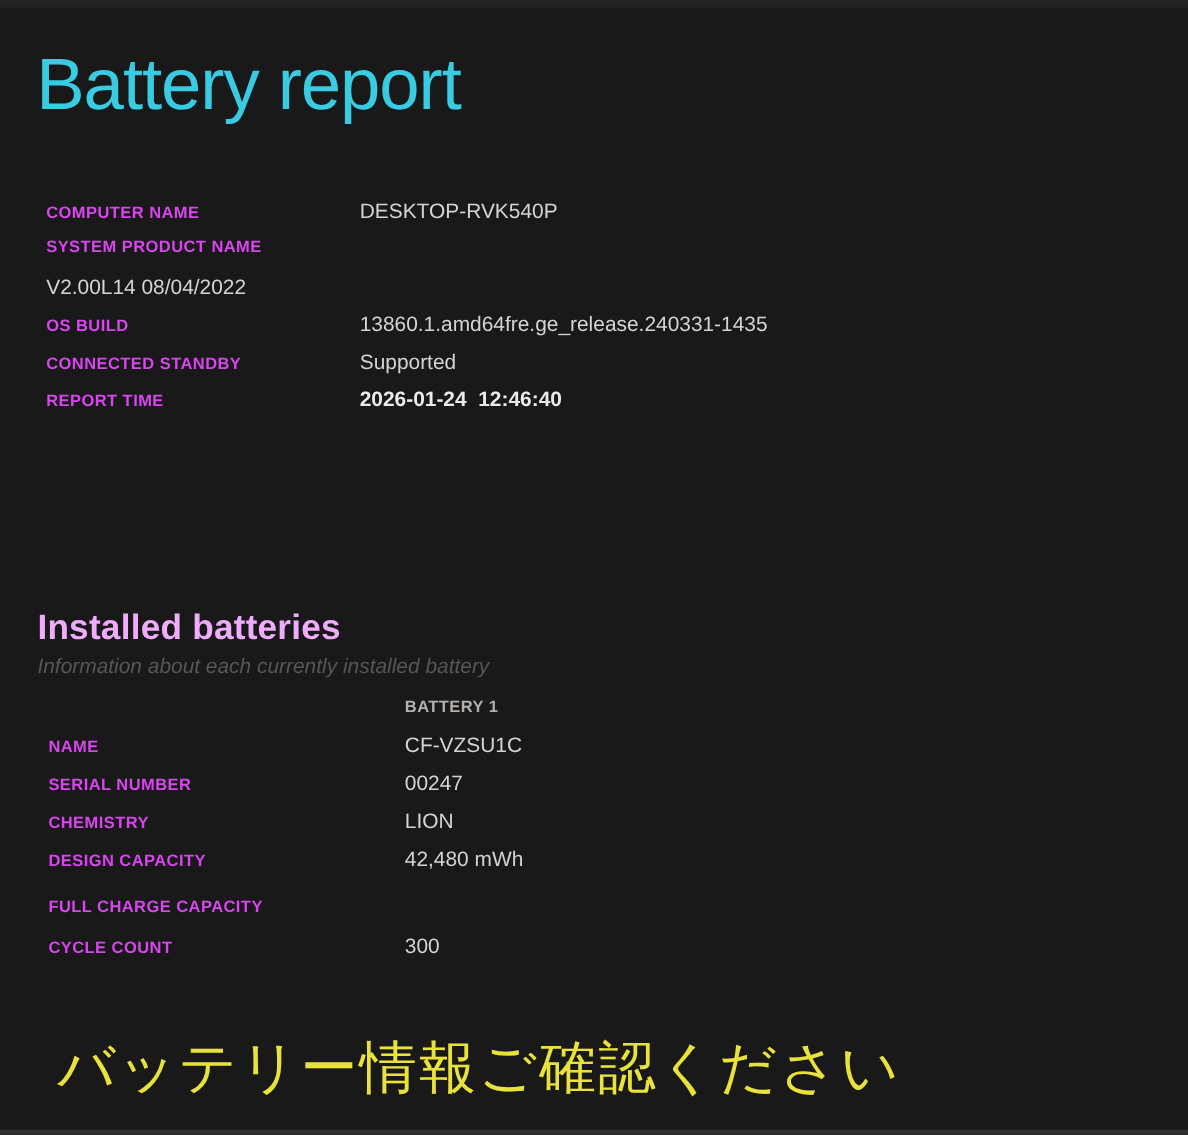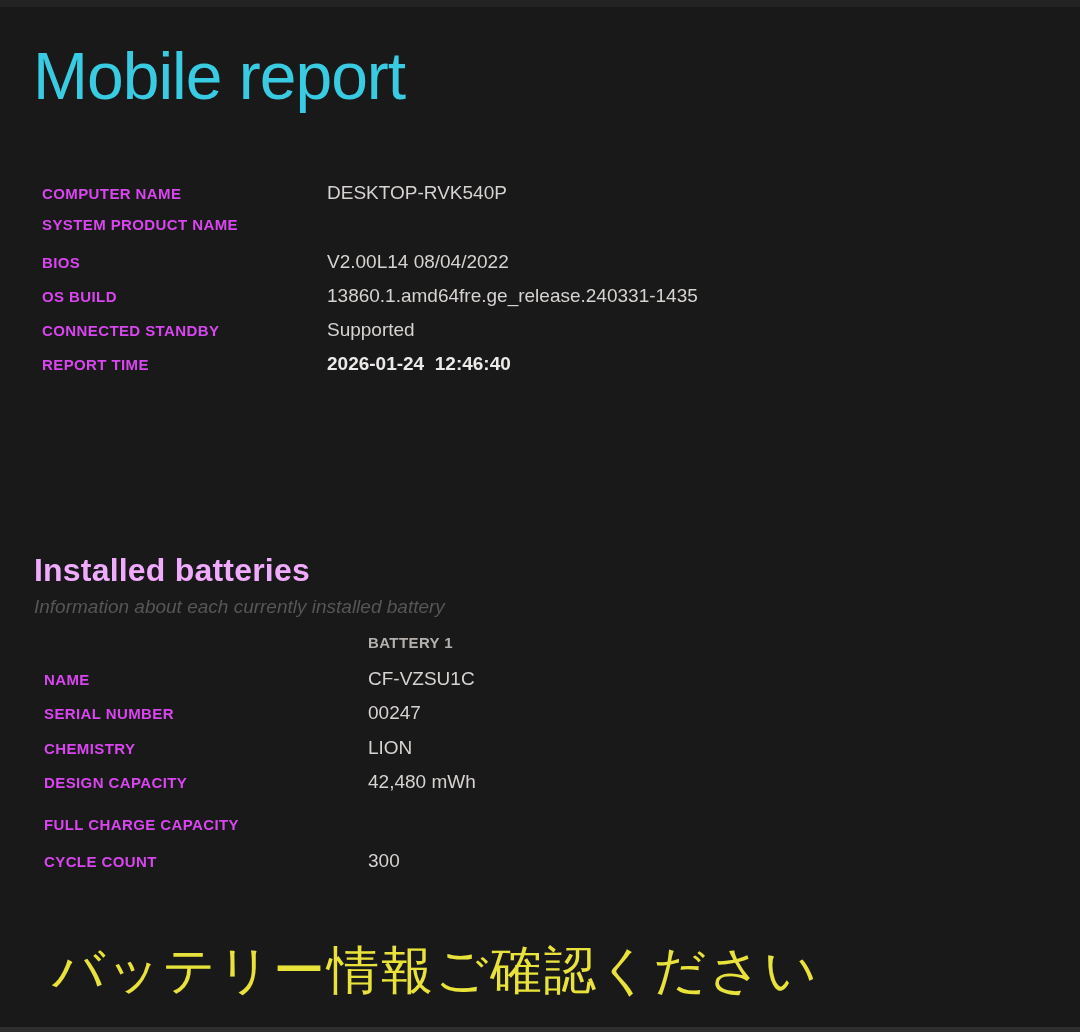--- a/index.html
+++ b/index.html
@@ -113,32 +113,31 @@
     color: #e9e23b;
     white-space: nowrap;
   }
 </style>
 </head>
 <body>
 
 <div class="page">
   <div class="edge-strip-top"></div>
 
-  <h1 class="report-title">Mobile report</h1>
+  <h1 class="report-title">Battery report</h1>
 
   <div class="info-table">
     <div class="info-row">
       <span class="label">COMPUTER NAME</span>
       <span class="value">DESKTOP-RVK540P</span>
     </div>
     <div class="info-row">
       <span class="label">SYSTEM PRODUCT NAME</span>
     </div>
     <div class="info-row">
-      <span class="label">BIOS</span>
       <span class="value">V2.00L14 08/04/2022</span>
     </div>
     <div class="info-row">
       <span class="label">OS BUILD</span>
       <span class="value">13860.1.amd64fre.ge_release.240331-1435</span>
     </div>
     <div class="info-row">
       <span class="label">CONNECTED STANDBY</span>
       <span class="value">Supported</span>
     </div>

